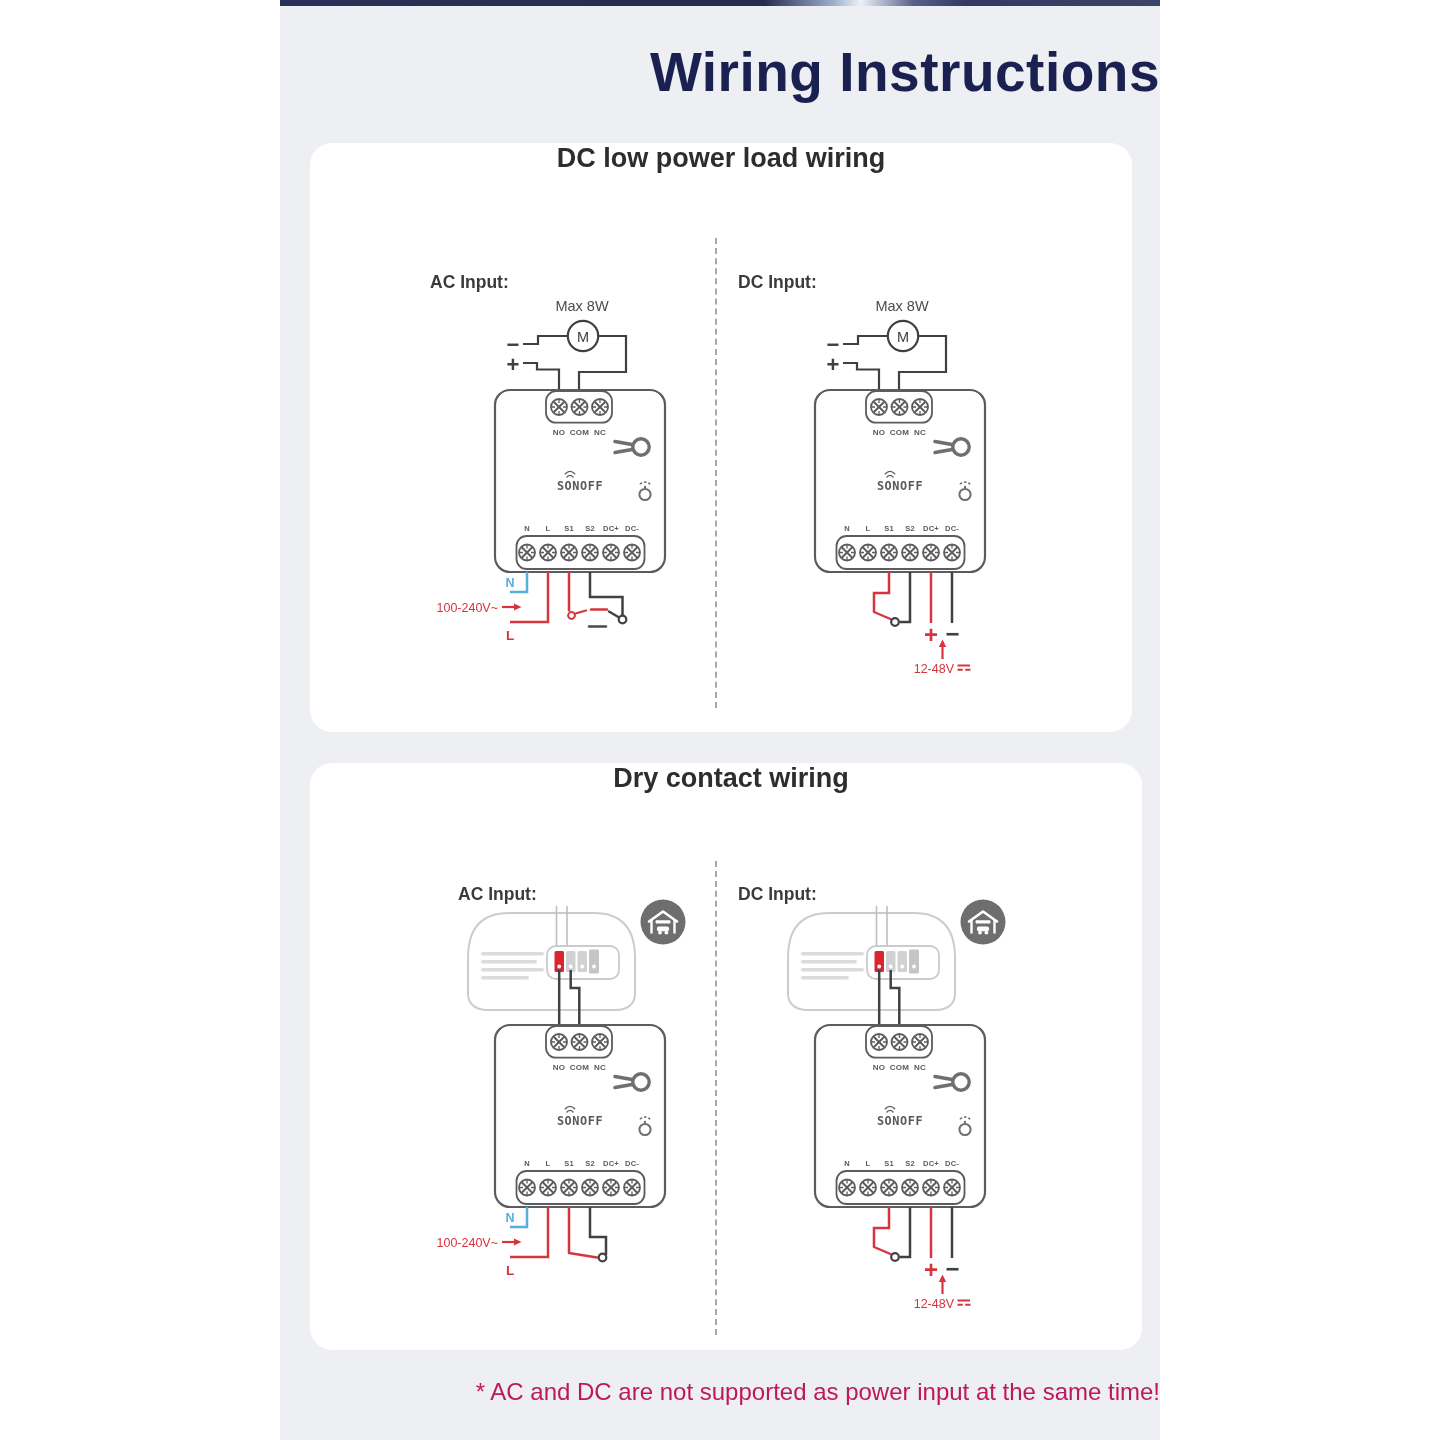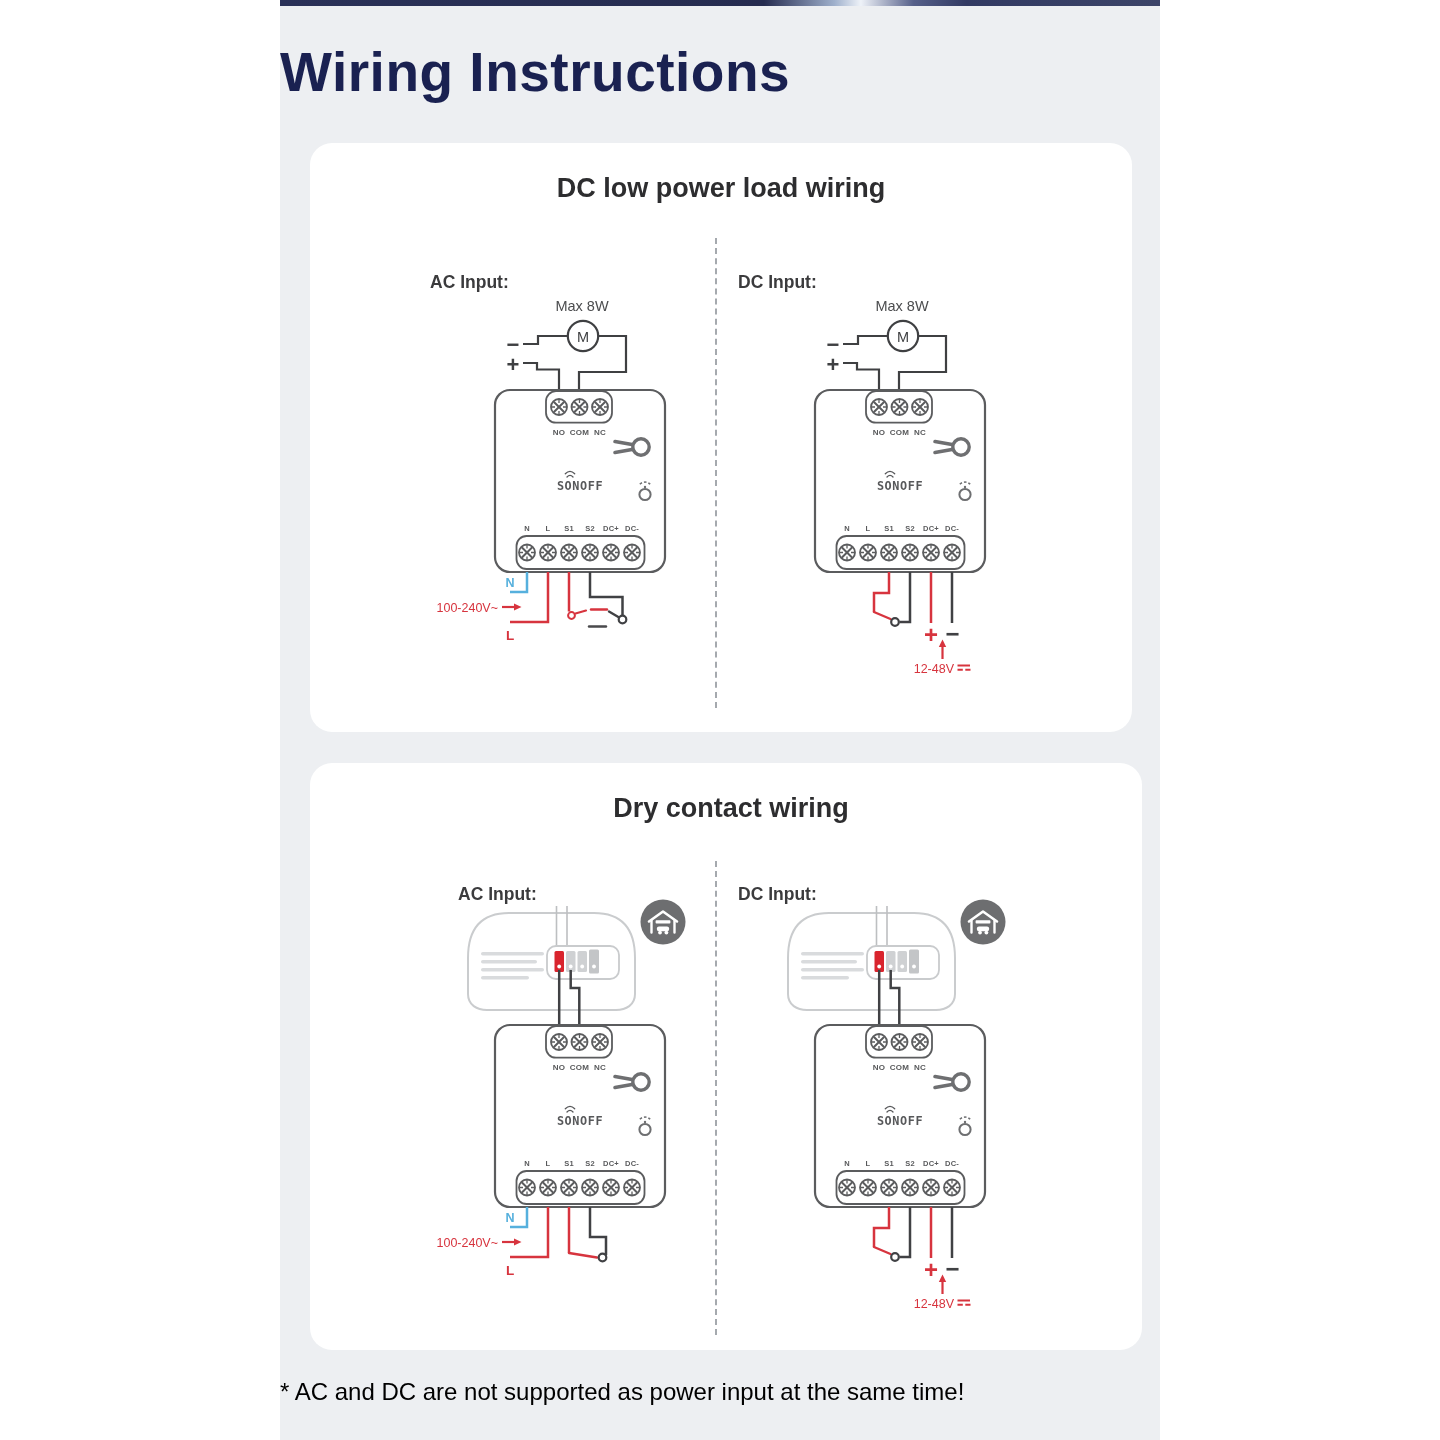--- a/index.html
+++ b/index.html
@@ -1,32 +1,32 @@
 <!DOCTYPE html>
 <html><head>
 <meta charset="utf-8">
 <style>
   html,body{margin:0;padding:0;}
   .page{position:relative;width:1440px;height:1440px;background:#ffffff;overflow:hidden;
         font-family:"Liberation Sans",sans-serif;}
   .band{position:absolute;left:280px;top:0;width:880px;height:1440px;background:#edeff2;}
   .topbar{position:absolute;left:280px;top:0;width:880px;height:6px;
       background:linear-gradient(90deg,#2a3158 0%,#262c50 55%,#9fb0cc 63%,#eef2f8 66%,#56608a 72%,#323a63 78%,#3c4468 100%);}
-  .title{position:absolute;left:280px;top:40px;width:880px;margin:0;text-align:left;
+  .title{position:absolute;left:280px;top:40px;width:880px;margin:0;text-align:right;
       font-size:55px;font-weight:700;color:#1a2151;letter-spacing:.5px;}
   .card{position:absolute;left:310px;width:822px;background:#ffffff;border-radius:22px;}
   #card1{top:143px;height:589px;}
   #card2{top:763px;height:587px;padding-left:10px;}
-  .card-title{text-align:center;margin-top:30px;font-size:27px;font-weight:700;color:#2d2d2f;}
+  .card-title{text-align:center;font-size:27px;font-weight:700;color:#2d2d2f;}
   .divider{position:absolute;width:0;border-left:2px dashed #a5a9ae;}
   #card1 .divider{left:405px;top:95px;height:470px;}
   #card2 .divider{left:405px;top:98px;height:474px;}
   svg.panel{position:absolute;}
-  .footnote{position:absolute;left:280px;top:1378px;width:880px;text-align:left;
-      font-size:24px;color:#000000;}
+  .footnote{position:absolute;left:280px;top:1378px;width:880px;text-align:right;
+      font-size:24px;color:#be185d;}
   
   text{font-family:"Liberation Sans",sans-serif;}
   .hdr{font-size:17.5px;font-weight:700;fill:#3b3b3d;}
   .tlabel{font-size:8px;font-weight:600;fill:#58595b;text-anchor:middle;letter-spacing:.3px;}
   .blabel{font-size:7.5px;font-weight:600;fill:#58595b;text-anchor:middle;letter-spacing:.2px;}
   .logo{font-family:"DejaVu Sans Mono",monospace;font-size:11.8px;font-weight:700;fill:#57585a;
         letter-spacing:.6px;text-anchor:middle;}
   .mid{font-size:14.5px;fill:#4c4d4f;text-anchor:middle;}
   .mtxt{font-size:14.5px;fill:#3f4042;text-anchor:middle;}
   .sign{font-size:22px;font-weight:700;fill:#3f4042;text-anchor:middle;}

